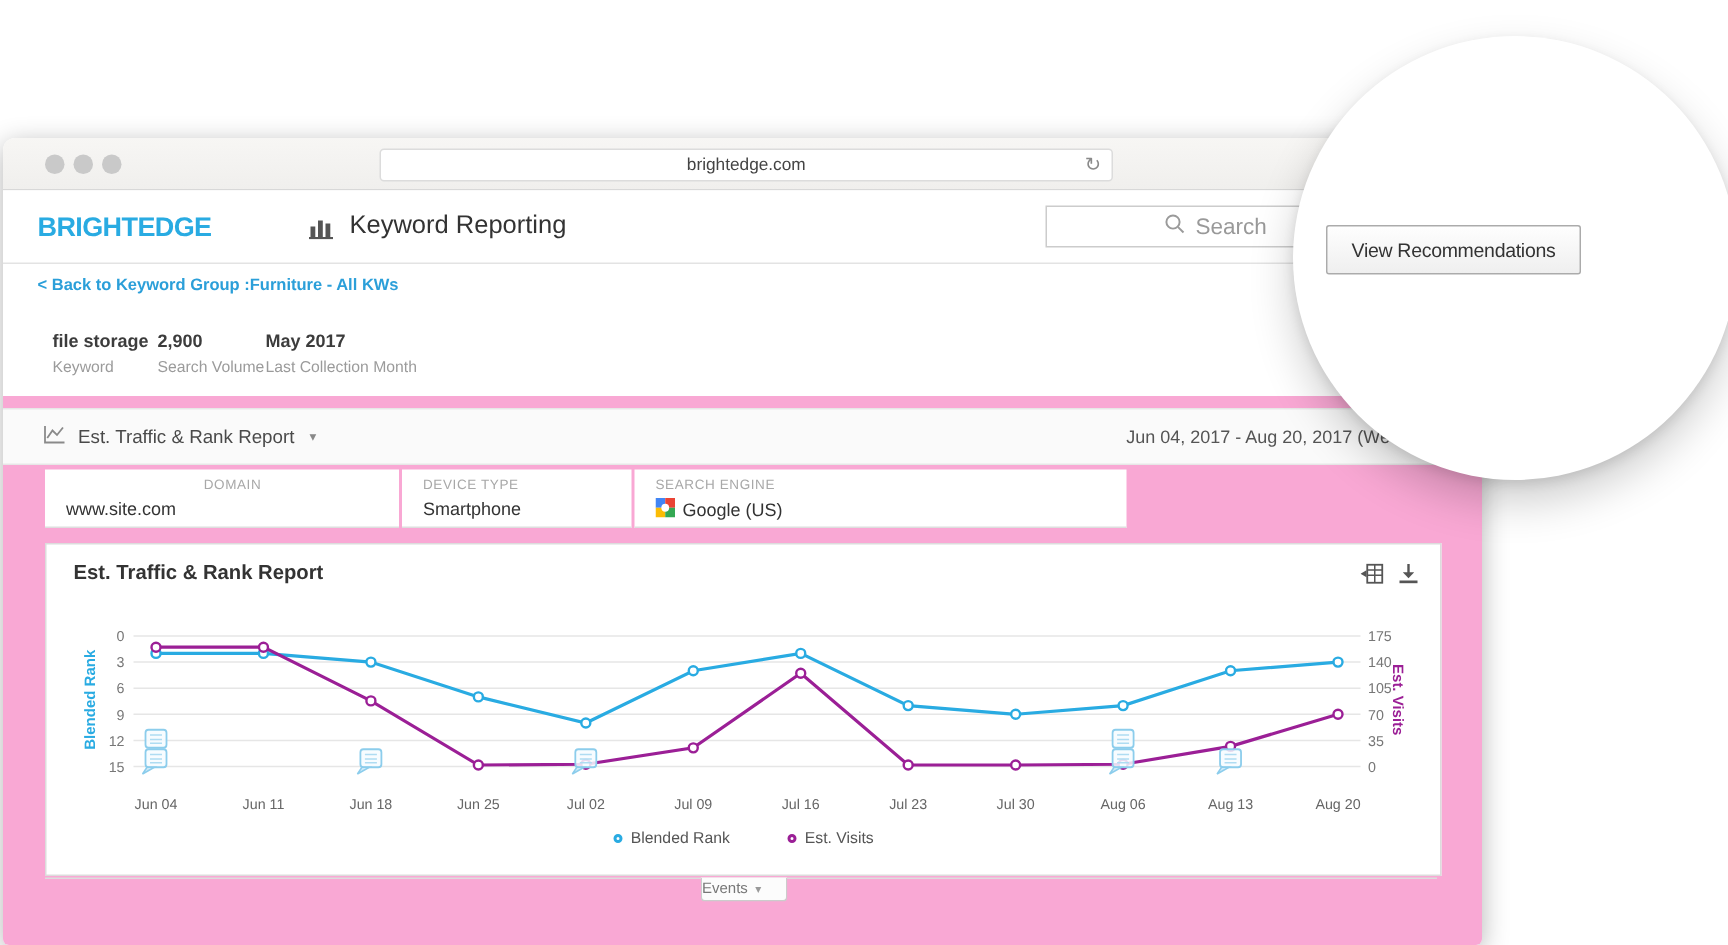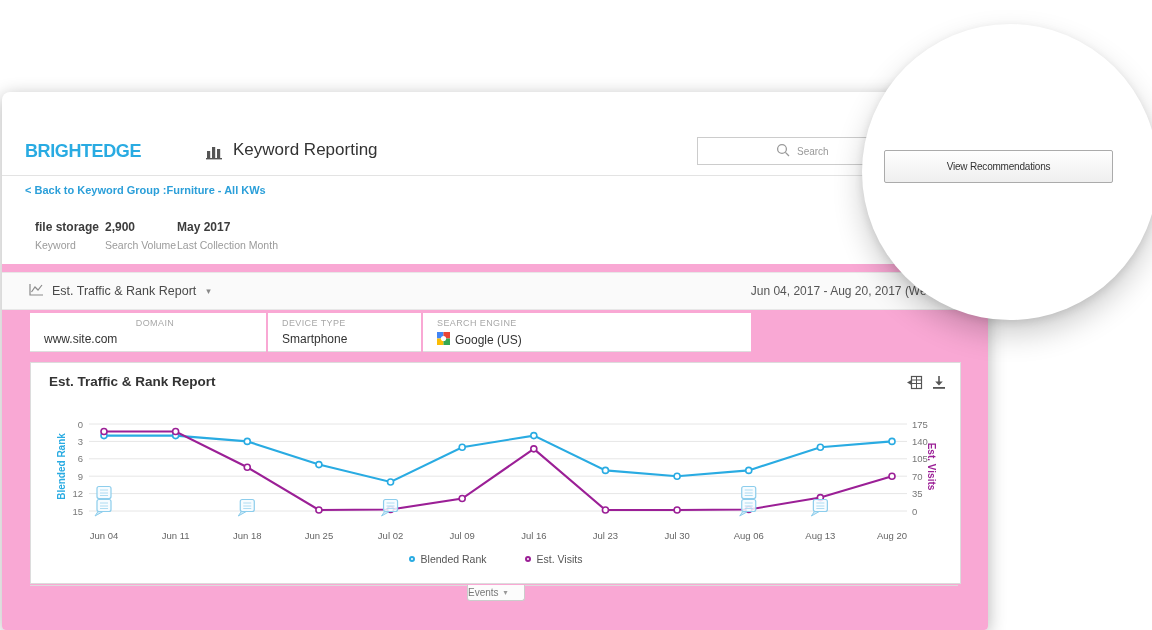--- a/index.html
+++ b/index.html
@@ -23,21 +23,21 @@
 
   
   .appheader { position:absolute; left:0; top:35px; right:0; height:49px;
                background:#fff; border-bottom:1px solid #e3e3e3; }
   .logo { position:absolute; left:23px; top:14px; font-size:18px; font-weight:bold;
           color:#29abe2; letter-spacing:-0.4px; }
   .appicon { position:absolute; left:204px; top:15px; }
   .apptitle { position:absolute; left:231px; top:13px; font-size:17px; color:#333; }
   .searchbox { position:absolute; left:695px; top:10px; width:180px; height:28px;
                border:1px solid #ccc; background:#fff; display:flex; align-items:center;
-               padding-left:78px; gap:7px; color:#999; font-size:10px; }
+               padding-left:78px; gap:7px; color:#999; font-size:15px; }
 
   
   .main { position:absolute; left:0; top:84px; right:0; bottom:0; background:#f9a8d4;
           border-radius:0 0 4px 4px; overflow:hidden; }
 
   .section-top { position:absolute; left:0; top:0; right:0; height:88px; background:#fff; }
   .backlink { position:absolute; left:23px; top:8px; font-size:11px; font-weight:bold; color:#2b9fd9; }
   .kw-item { position:absolute; top:44px; }
   .kw-item .val { font-size:12px; font-weight:bold; color:#3c3c3c; }
   .kw-item .lab { font-size:10.5px; color:#9b9b9b; margin-top:5px; }
@@ -77,31 +77,42 @@
   .events-btn { position:absolute; left:465px; top:409px; width:58px; height:16px;
                 background:#fcfcfc; border:1px solid #ccc; border-top:none;
                 border-radius:0 0 3px 3px; display:flex; align-items:center; justify-content:flex-start;
                 gap:5px; font-size:10px; color:#777; }
   .events-caret { font-size:8px; color:#999; }
 
   
   .circle { position:absolute; left:862px; top:24px; width:296px; height:296px;
             border-radius:50%; background:#fff; z-index:50;
             box-shadow:0 14px 30px rgba(0,0,0,.20), 0 3px 8px rgba(0,0,0,.10); }
-  .vr-button { position:absolute; left:22px; top:126px; width:229px; height:33px;
+  .vr-button { position:absolute; left:22px; top:126px; width:170px; height:33px;
                background:linear-gradient(#fefefe,#efefef); border:1px solid #ababab;
                border-radius:2px; box-shadow:0 0 0 2px rgba(255,255,255,.65);
                display:flex; align-items:center; justify-content:center;
-               font-size:10px; color:#333; letter-spacing:-0.2px; cursor:pointer; }
+               font-size:13px; color:#333; letter-spacing:-0.2px; cursor:pointer; }
 </style>
 </head>
 <body>
 
 <div class="window">
 
+  <div class="chrome">
+    <div class="dots">
+      <span class="dot"></span>
+      <span class="dot"></span>
+      <span class="dot"></span>
+    </div>
+    <div class="urlbar">
+      <span>brightedge.com</span>
+      <span class="reload">↻</span>
+    </div>
+  </div>
 
   <div class="appheader">
     <div class="logo">BRIGHTEDGE</div>
     <span class="appicon">
       <svg width="18" height="18" viewBox="0 0 18 18">
         <rect x="1" y="9" width="3.2" height="7" fill="#555"></rect>
         <rect x="6" y="5" width="3.2" height="11" fill="#555"></rect>
         <rect x="11" y="7" width="3.2" height="9" fill="#555"></rect>
         <rect x="0" y="16" width="16" height="1.4" fill="#555"></rect>
       </svg>

